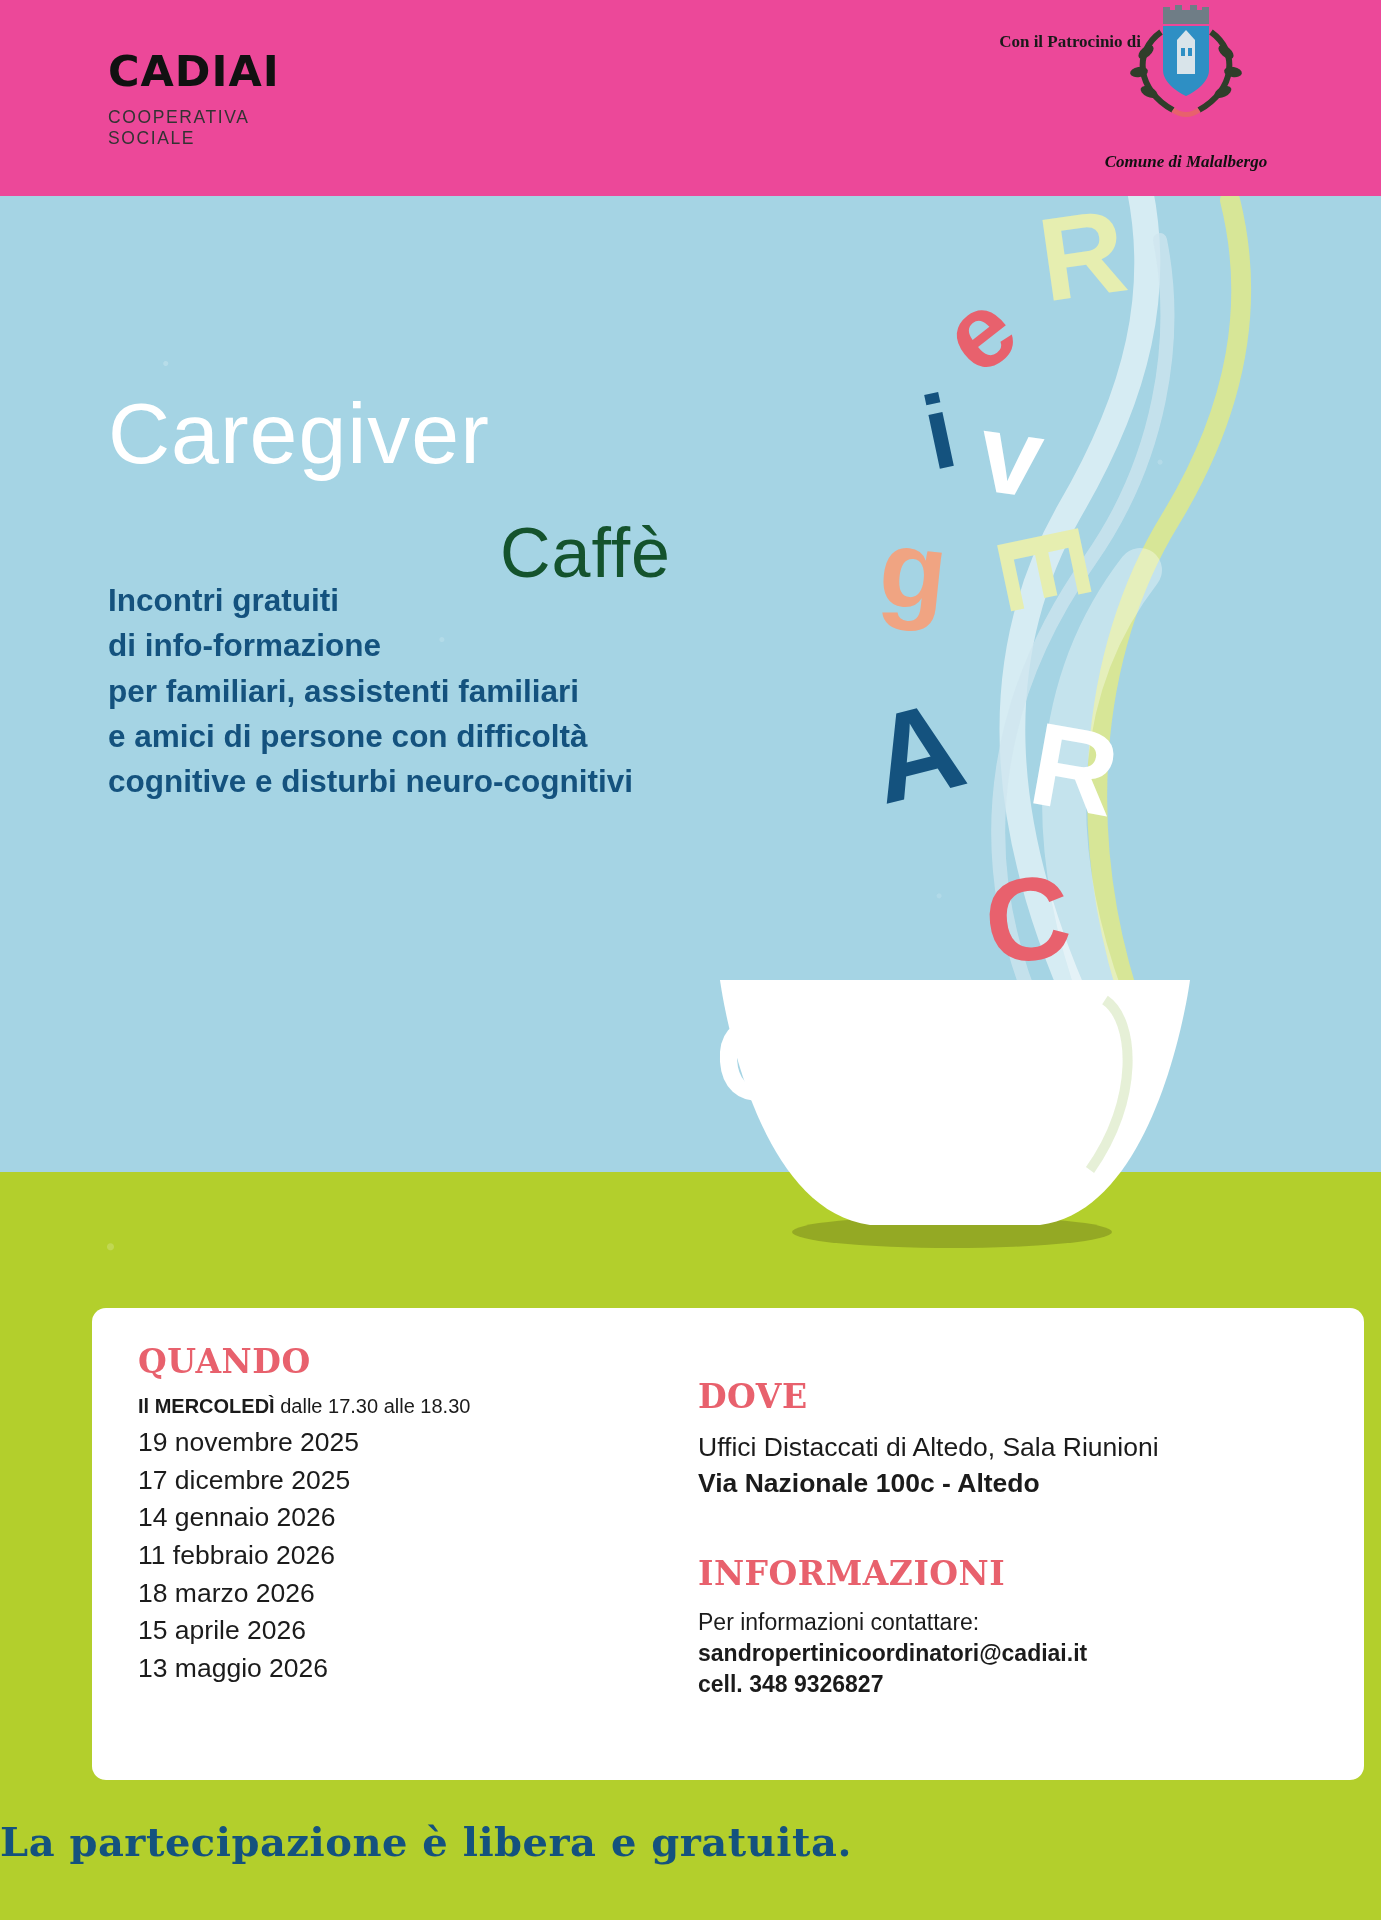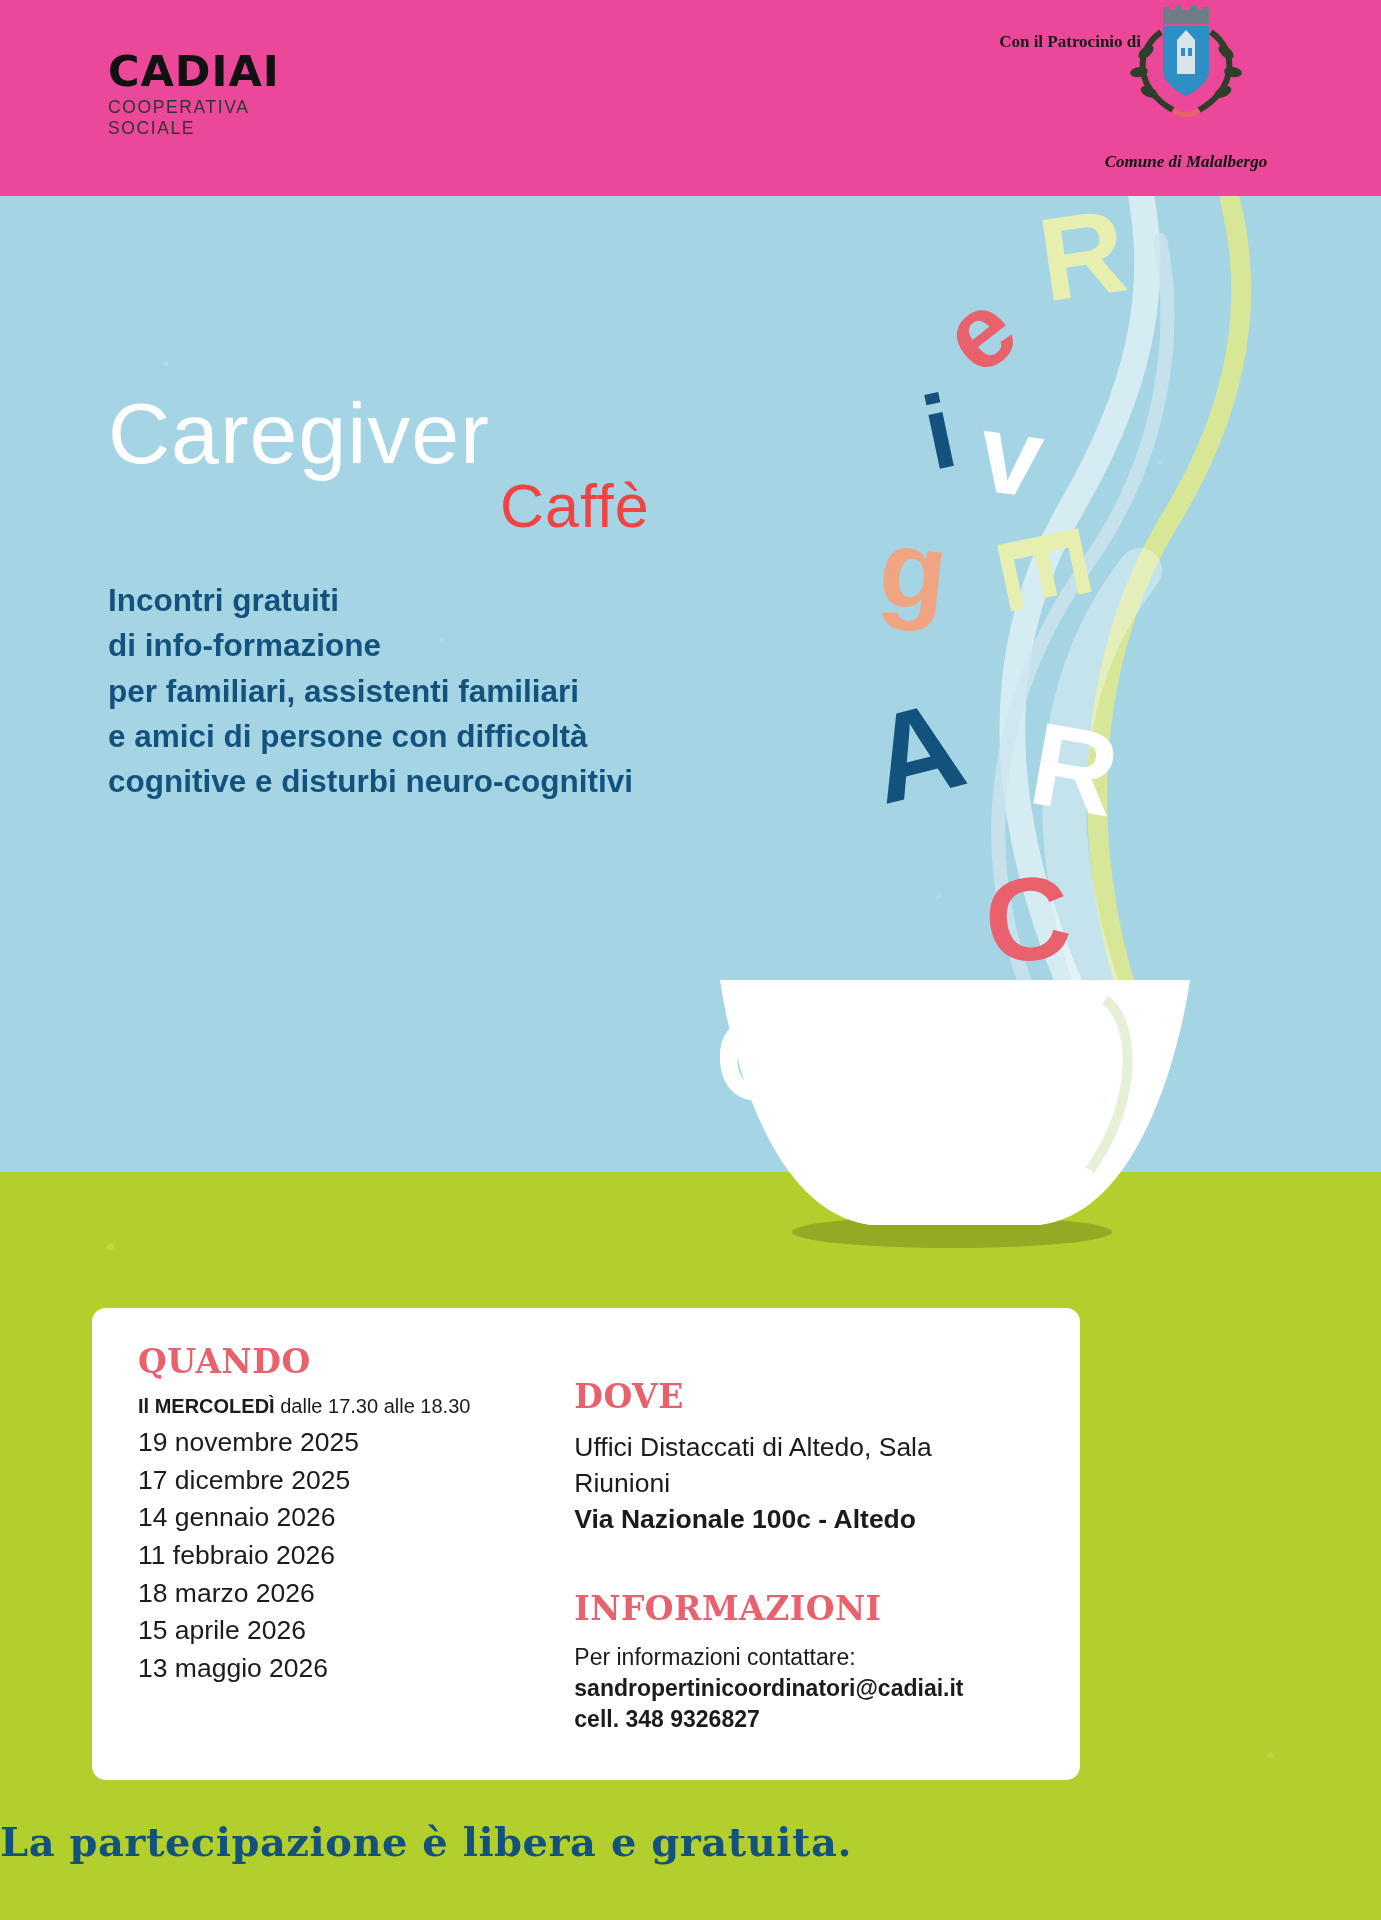--- a/index.html
+++ b/index.html
@@ -42,21 +42,21 @@
     font-size: 43px;
     letter-spacing: 1px;
     color: #111111;
     line-height: 1;
   }
   .cadiai-sub {
     font-family: "Liberation Sans", sans-serif;
     font-size: 17.5px;
     letter-spacing: 1.6px;
     color: #333333;
-    margin-top: 4px;
+    margin-top: 14px;
   }
   .patrocinio-label {
     position: absolute;
     right: 240px;
     top: 32px;
     font-family: "Liberation Serif", serif;
     font-weight: bold;
     font-size: 17px;
     color: #1a1a1a;
     white-space: nowrap;
@@ -141,24 +141,25 @@
   }
   .title-line1 {
     font-family: "Liberation Sans", sans-serif;
     font-size: 86px;
     color: #ffffff;
     letter-spacing: 1px;
     line-height: 1;
   }
   .title-line2 {
     font-family: "Liberation Sans", sans-serif;
-    font-size: 61px;
-    color: #ef4444;
+    font-size: 70px;
+    color: #14532d;
     letter-spacing: 1px;
     line-height: 1;
+    margin-top: 42px;
     margin-left: 392px;
   }
   .subtitle {
     position: absolute;
     left: 108px;
     top: 578px;
     z-index: 4;
     width: 760px;
     font-family: "Liberation Sans", sans-serif;
     font-weight: bold;
@@ -185,21 +186,21 @@
     width: 520px;
     height: 300px;
     z-index: 3;
   }
 
   
   .card {
     position: absolute;
     left: 92px;
     top: 1308px;
-    width: 988px;
+    width: 1272px;
     height: 472px;
     background: #ffffff;
     border-radius: 14px;
     z-index: 6;
     box-sizing: border-box;
     padding: 34px 46px 30px 46px;
     display: flex;
   }
   .col-left { width: 560px; }
   .col-right { width: 590px; margin-top: 35px; }

